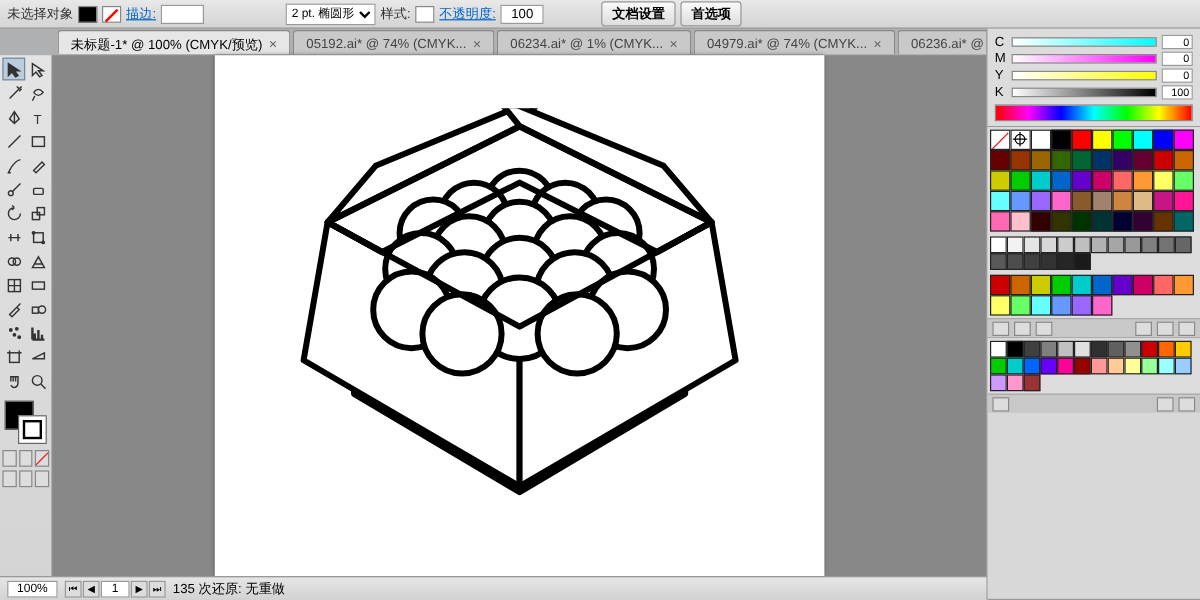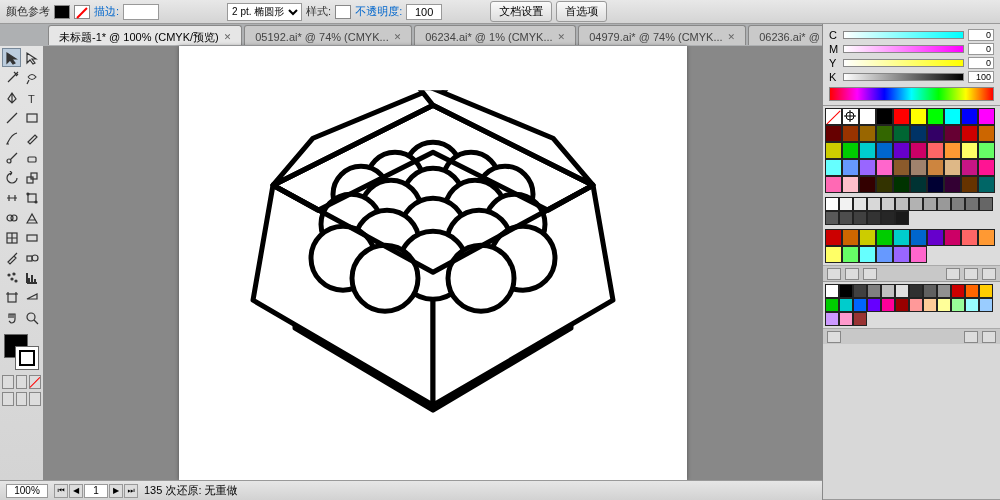--- a/index.html
+++ b/index.html
@@ -6,22 +6,22 @@
 body { background:#b0b0b0; width:1000px; height:500px; overflow:hidden; position:relative; }
 
 
 .optbar { height:24px; background:linear-gradient(#e8e8e8,#d4d4d4); border-bottom:1px solid #999; display:flex; align-items:center; padding:0 6px; gap:4px; }
 .optbar .swatch { width:16px; height:14px; border:1px solid #888; background:#000; }
 .optbar .swatch.none { background:#fff; position:relative; }
 .optbar .swatch.none::after { content:""; position:absolute; left:0; right:0; top:50%; border-top:2px solid red; transform:rotate(-45deg); }
 .optbar input[type=text] { width:36px; height:16px; border:1px solid #999; background:#fff; text-align:center; }
 .optbar select { height:18px; border:1px solid #999; background:#fff; font-size:10px; }
 .optbar .lbl { color:#333; }
-.optbar .link { color:#0066cc; }
-.optbar .btn { padding:2px 8px; background:linear-gradient(#fafafa,#ddd); border:1px solid #999; border-radius:3px; }
+.optbar .link { color:#0066cc; text-decoration:underline; }
+.optbar .btn { padding:2px 8px; background:linear-gradient(#fafafa,#ddd); border:1px solid #999; border-radius:3px;font-weight:bold; }
 
 
 .tabstrip { height:22px; background:#aeb0b2; display:flex; align-items:center; padding:0 48px; gap:2px; }
 .tab { height:20px; padding:3px 10px 0 10px; background:#c9c9c9; border:1px solid #888; border-bottom:none; border-radius:3px 3px 0 0; display:flex; align-items:center; gap:5px; color:#444; font-size:10px; }
 .tab.active { background:#e6e6e6; color:#000; }
 .tab .x { font-size:9px; color:#666; }
 
 
 .toolbox { position:absolute; left:0; top:46px; width:44px; bottom:20px; background:linear-gradient(#e4e4e4,#d4d4d4); border-right:1px solid #888; display:flex; flex-wrap:wrap; align-content:flex-start; padding:2px; gap:1px; }
 .tl { width:19px; height:19px; border:1px solid transparent; display:flex; align-items:center; justify-content:center; color:#333; font-size:12px; }
@@ -68,21 +68,21 @@
 .status .nav { display:flex; gap:1px; }
 .status .nb { width:14px; height:14px; background:#ddd; border:1px solid #999; display:flex; align-items:center; justify-content:center; font-size:8px; }
 
 .noswatch { background:#fff; position:relative; }
 .noswatch::after { content:""; position:absolute; left:-2px; right:-2px; top:50%; border-top:1.5px solid red; transform:rotate(-45deg); }
 </style>
 </head>
 <body>
 
 <div class="optbar">
-  <span class="lbl">颜色参考</span>
+  <span class="lbl">未选择对象</span>
   <div class="swatch"></div>
   <div class="swatch none"></div>
   <span class="lbl link">描边:</span>
   <input type="text" style="">
   <span style="width:60px"></span>
   <select><option>2 pt. 椭圆形</option></select>
   <span class="lbl">样式:</span>
   <div class="swatch" style="background:#fff"></div>
   <span class="lbl link">不透明度:</span>
   <input type="text" value="100" style="">

